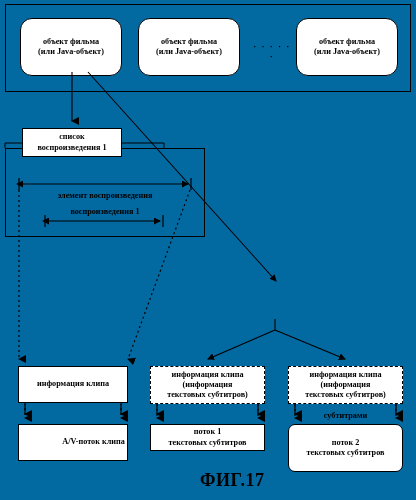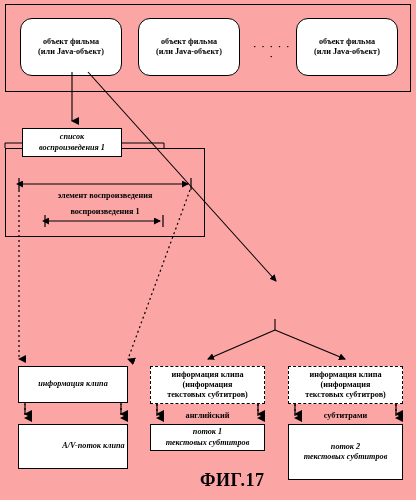--- a/index.html
+++ b/index.html
@@ -4,21 +4,21 @@
 <style>
   html, body {
     margin: 0;
     padding: 0;
     background: #ffffff;
   }
   #figure {
     position: relative;
     width: 416px;
     height: 500px;
-    background: #fca5a5;
+    background: #0369a1;
     font-family: "Liberation Serif", "DejaVu Serif", serif;
     overflow: hidden;
   }
   svg.layer {
     position: absolute;
     left: 0;
     top: 0;
     width: 416px;
     height: 500px;
     pointer-events: none;
@@ -32,21 +32,20 @@
     justify-content: center;
     text-align: center;
     font-weight: bold;
     font-size: 8.2px;
     line-height: 1.25;
     color: #000;
     background: #fff;
   }
   .solid-box {
     border: 1px solid #000;
-    font-style: italic;
   }
   .rounded-box {
     border: 1px solid #000;
     border-radius: 12px;
   }
   .dashed-box {
     border: 1px dashed #000;
   }
   .outer-frame {
     position: absolute;
@@ -115,46 +114,45 @@
 
   <div class="label" style="left:20px; top:155px; width:170px;margin-top:36px;">элемент воспроизведения</div>
 
   <div class="label wrap" style="left:45px; top:207px; width:120px;">воспроизведения 1</div>
 
 
   <div class="node solid-box" style="left:18px; top:366px; width:110px; height:37px;">
     <span>информация клипа</span>
   </div>
 
-  <div class="node solid-box" style="left:18px; top:424px; width:110px; height:45px;padding-left:41px;">
+  <div class="node solid-box" style="left:18px; top:424px; width:110px; height:37px;padding-left:41px;">
     <span>A/V-поток клипа</span>
   </div>
 
   <div class="node dashed-box" style="left:150px; top:366px; width:115px; height:38px;">
     <span>информация клипа</span>
     <span>(информация</span>
     <span>текстовых субтитров)</span>
   </div>
 
-  <div class="label" style="left:150px; top:411px; width:115px;">английский</div>
 
   <div class="node solid-box" style="left:150px; top:424px; width:115px; height:27px;">
     <span>поток 1</span>
     <span>текстовых субтитров</span>
   </div>
 
   <div class="node dashed-box" style="left:288px; top:366px; width:115px; height:38px;">
     <span>информация клипа</span>
     <span>(информация</span>
     <span>текстовых субтитров)</span>
   </div>
 
   <div class="label" style="left:288px; top:411px; width:115px;">субтитрами</div>
 
-  <div class="node solid-box" style="left:288px; top:424px; width:115px; height:56px;">
+  <div class="node solid-box" style="left:288px; top:424px; width:115px; height:48px;border-radius:7px;">
     <span>поток 2</span>
     <span>текстовых субтитров</span>
   </div>
 
   <svg class="layer" viewBox="0 0 416 500">
     <defs>
       <marker id="arrowDown" markerWidth="8" markerHeight="8" refX="4" refY="7" orient="auto" markerUnits="userSpaceOnUse">
         <path d="M0,0 L8,0 L4,8 z" fill="#000"></path>
       </marker>
       <marker id="arrowHead" markerWidth="8" markerHeight="8" refX="7" refY="4" orient="auto" markerUnits="userSpaceOnUse">

